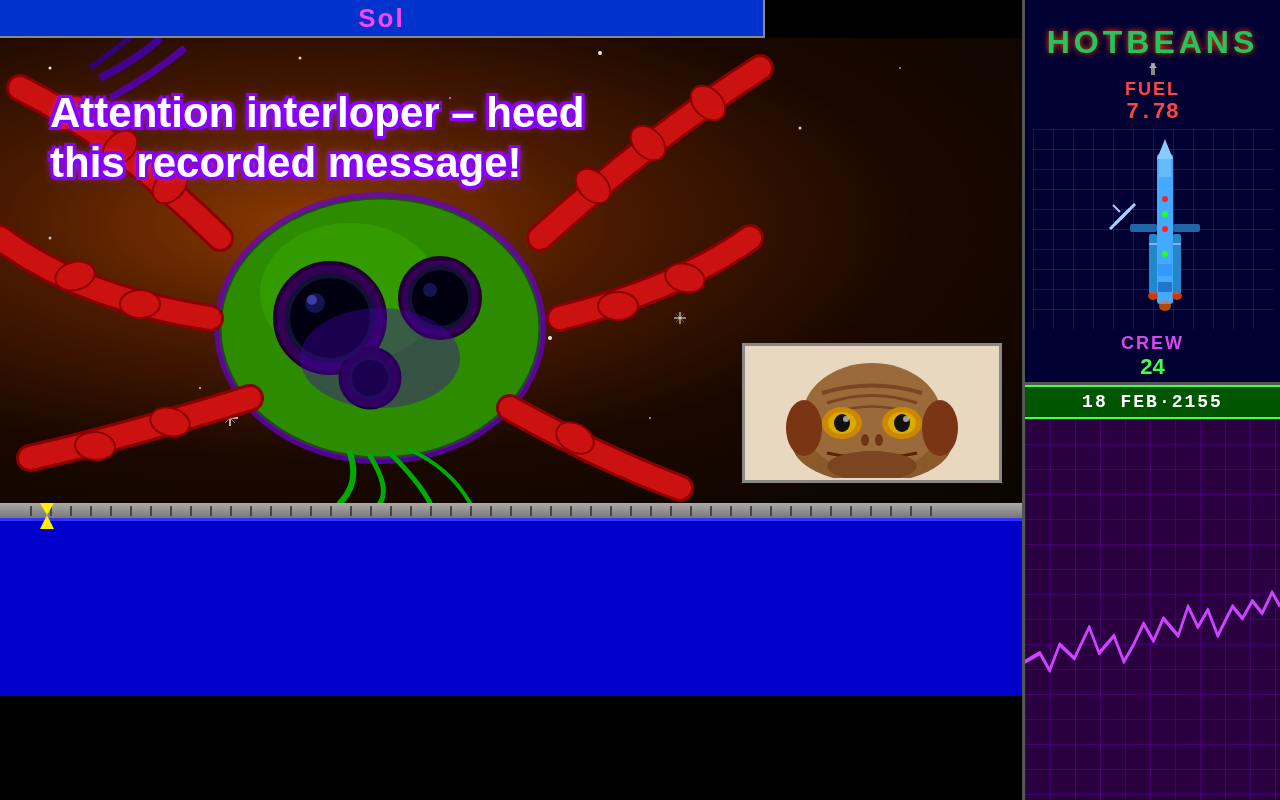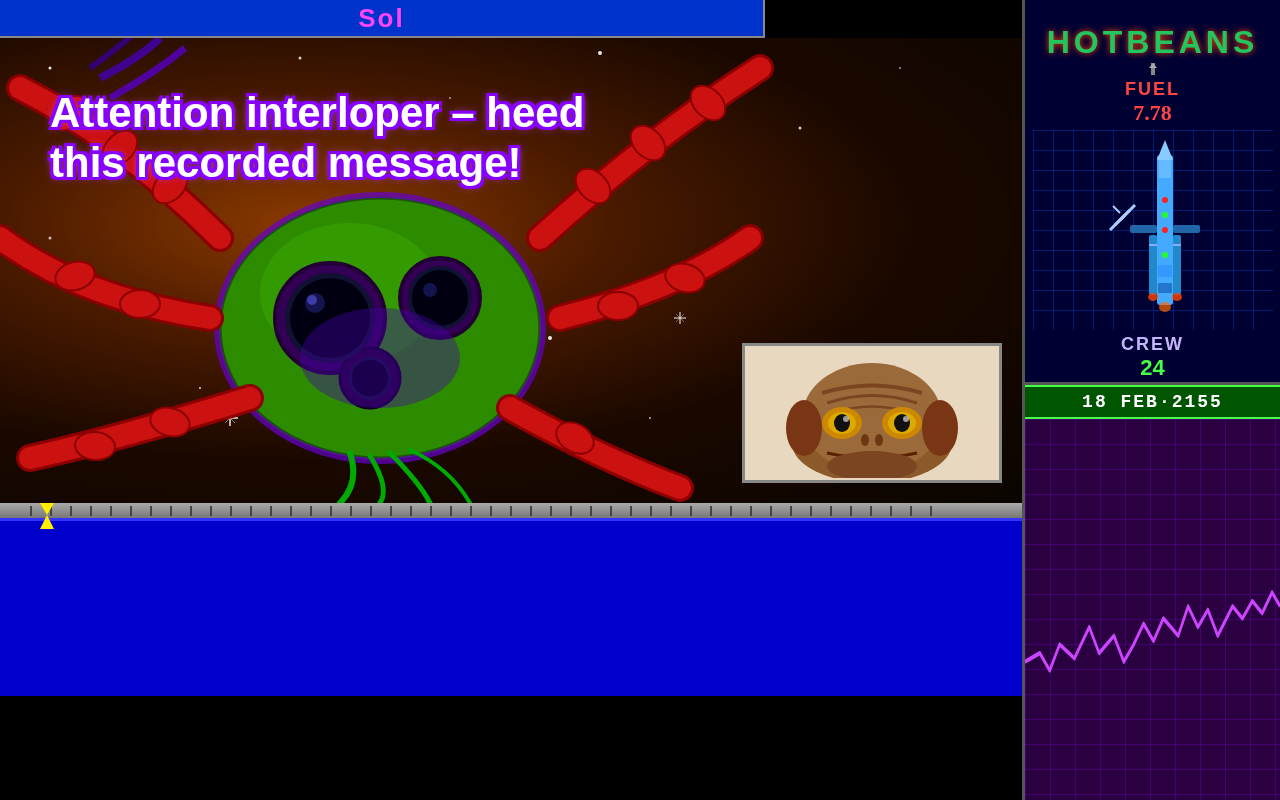--- a/index.html
+++ b/index.html
@@ -129,21 +129,21 @@
       color: #ff4444;
       font-size: 18px;
       font-weight: bold;
       font-family: 'Arial Black', Arial, sans-serif;
       letter-spacing: 2px;
     }
     #fuel-value {
       color: #ff4444;
       font-size: 22px;
       font-weight: bold;
-      font-family: Liberation Serif, serif;
+      font-family: Liberation Mono, monospace;
     }
 
     
     #ship-diagram {
       width: 240px;
       height: 200px;
       position: relative;
       margin-top: 4px;
     }
 
@@ -167,21 +167,21 @@
     }
 
     
     #crew-section {
       display: flex;
       flex-direction: column;
       align-items: center;
       margin-top: 4px;
     }
     #crew-label {
-      color: #c4b5fd;
+      color: #d946ef;
       font-size: 18px;
       font-weight: bold;
       font-family: 'Arial Black', Arial, sans-serif;
       letter-spacing: 2px;
     }
     #crew-value {
       color: #44ff44;
       font-size: 22px;
       font-weight: bold;
       font-family: 'Arial Black', Arial, sans-serif;

